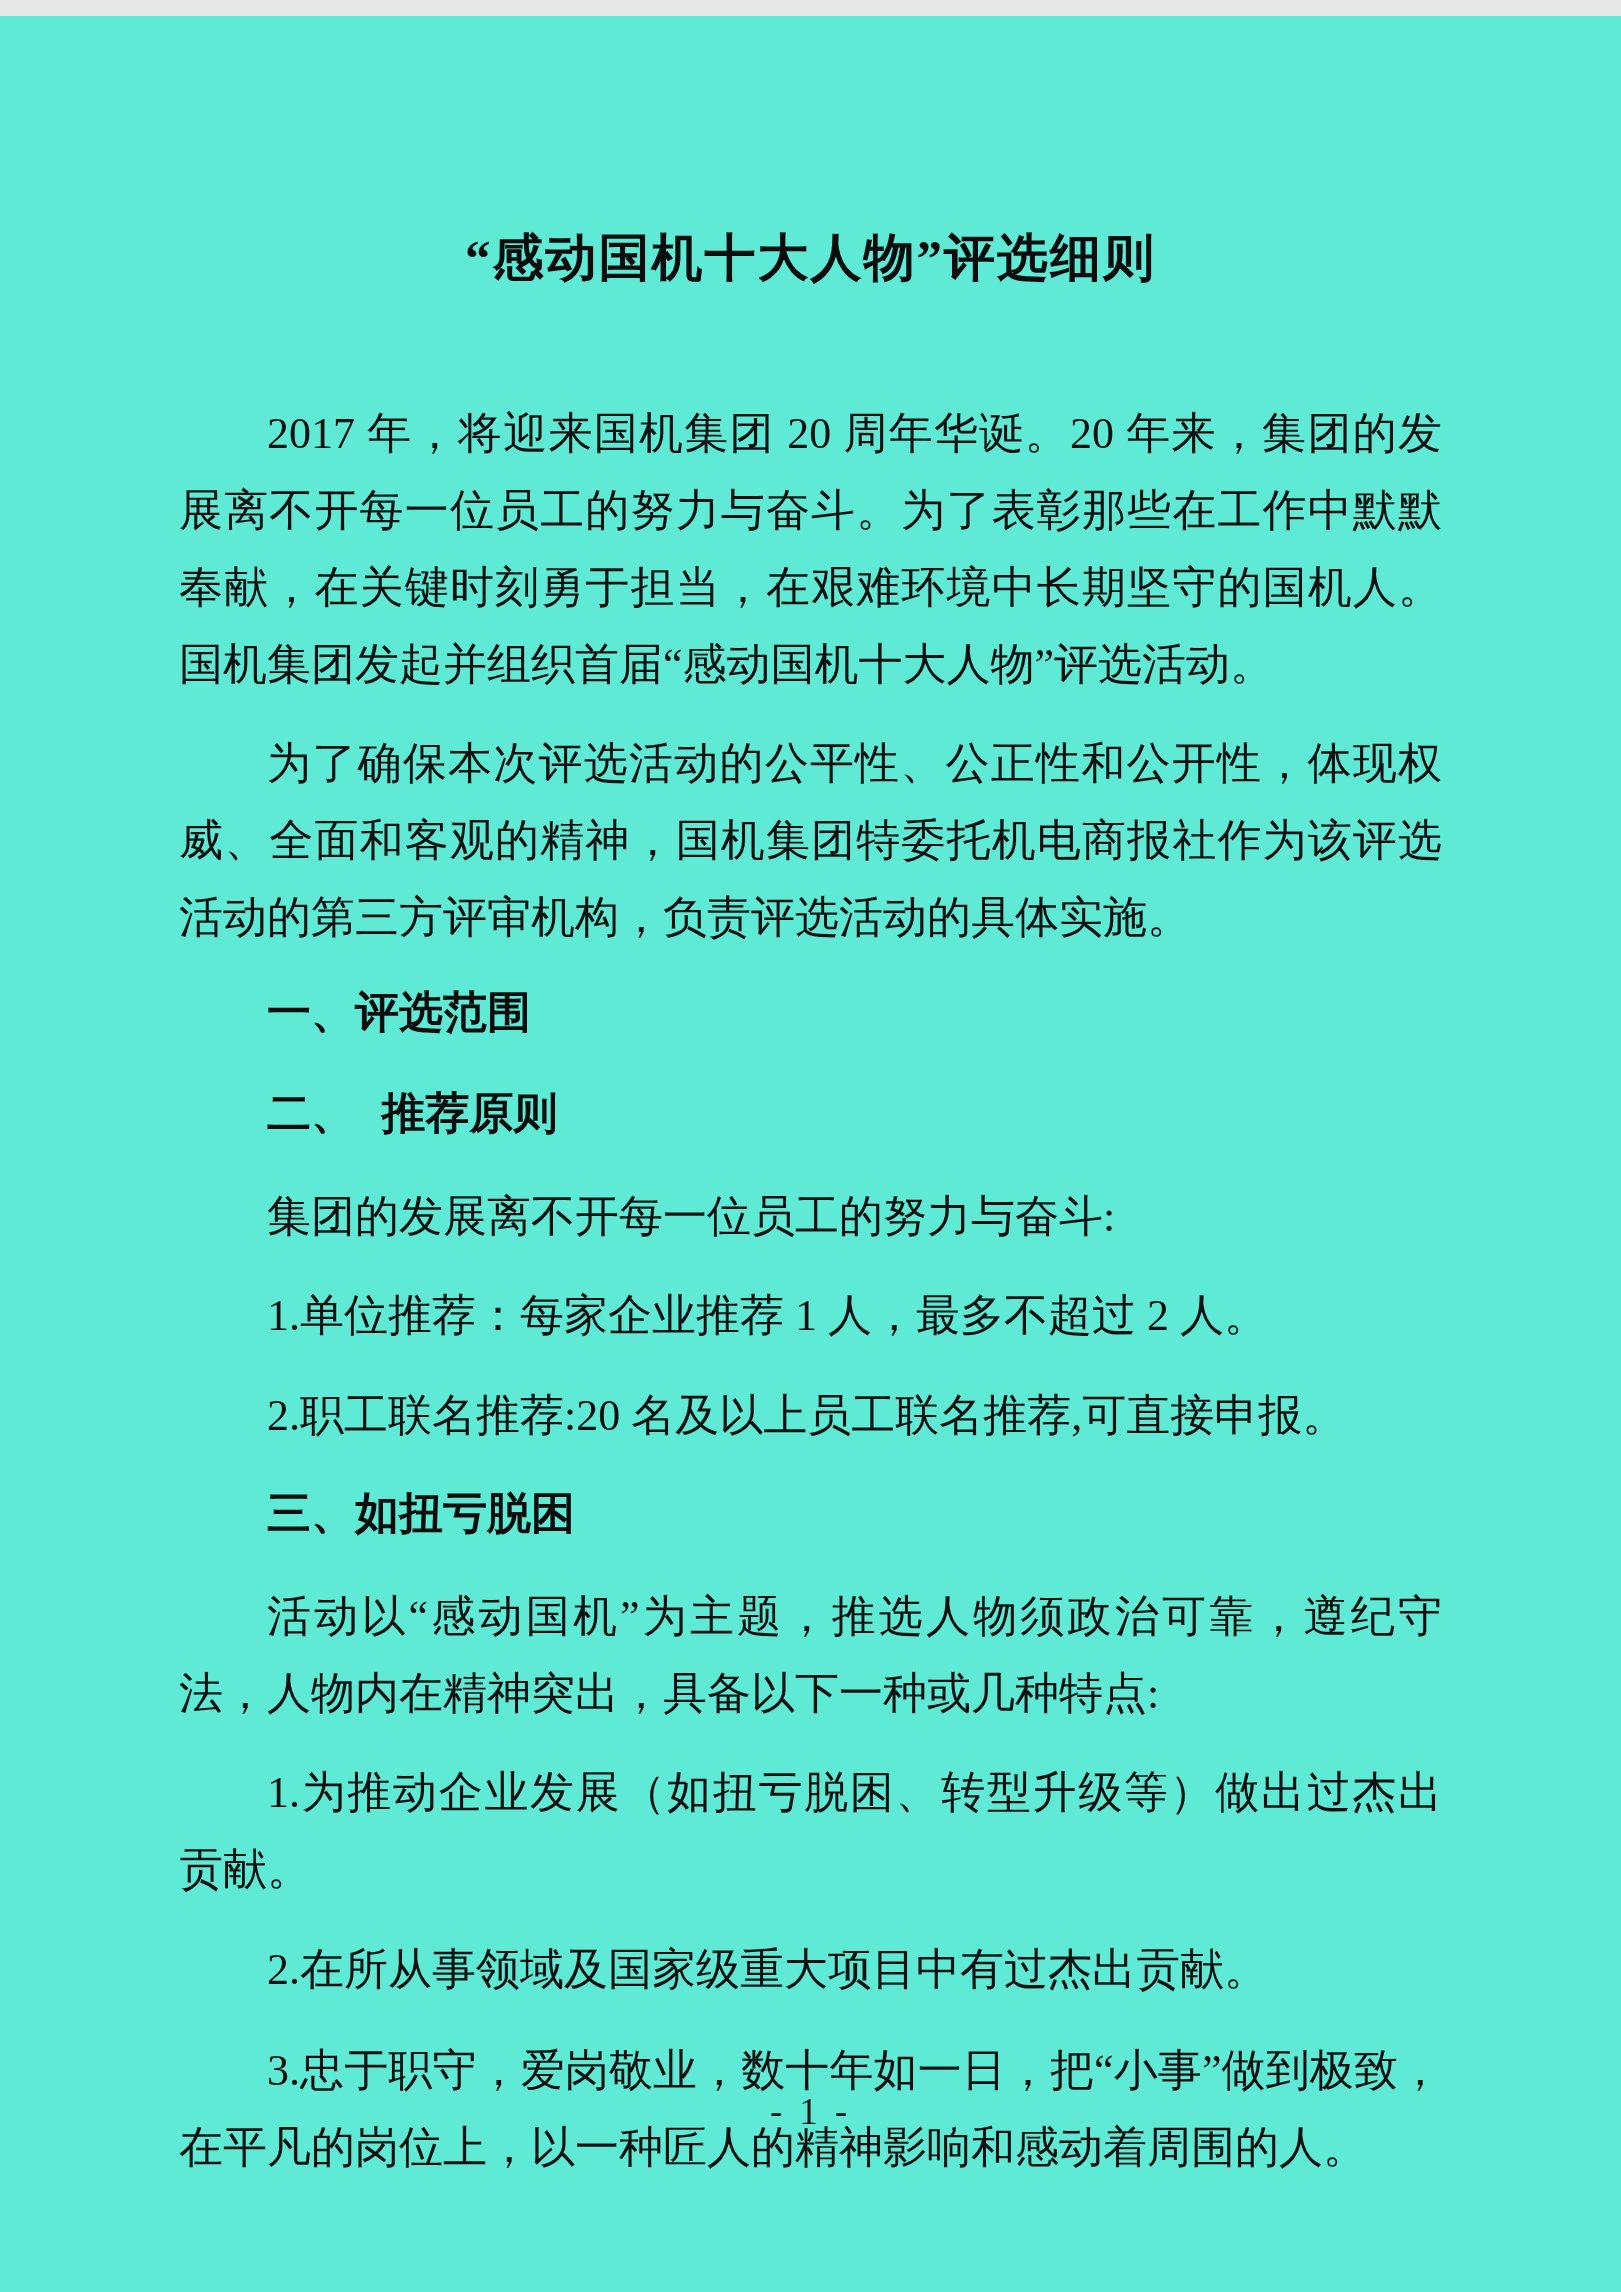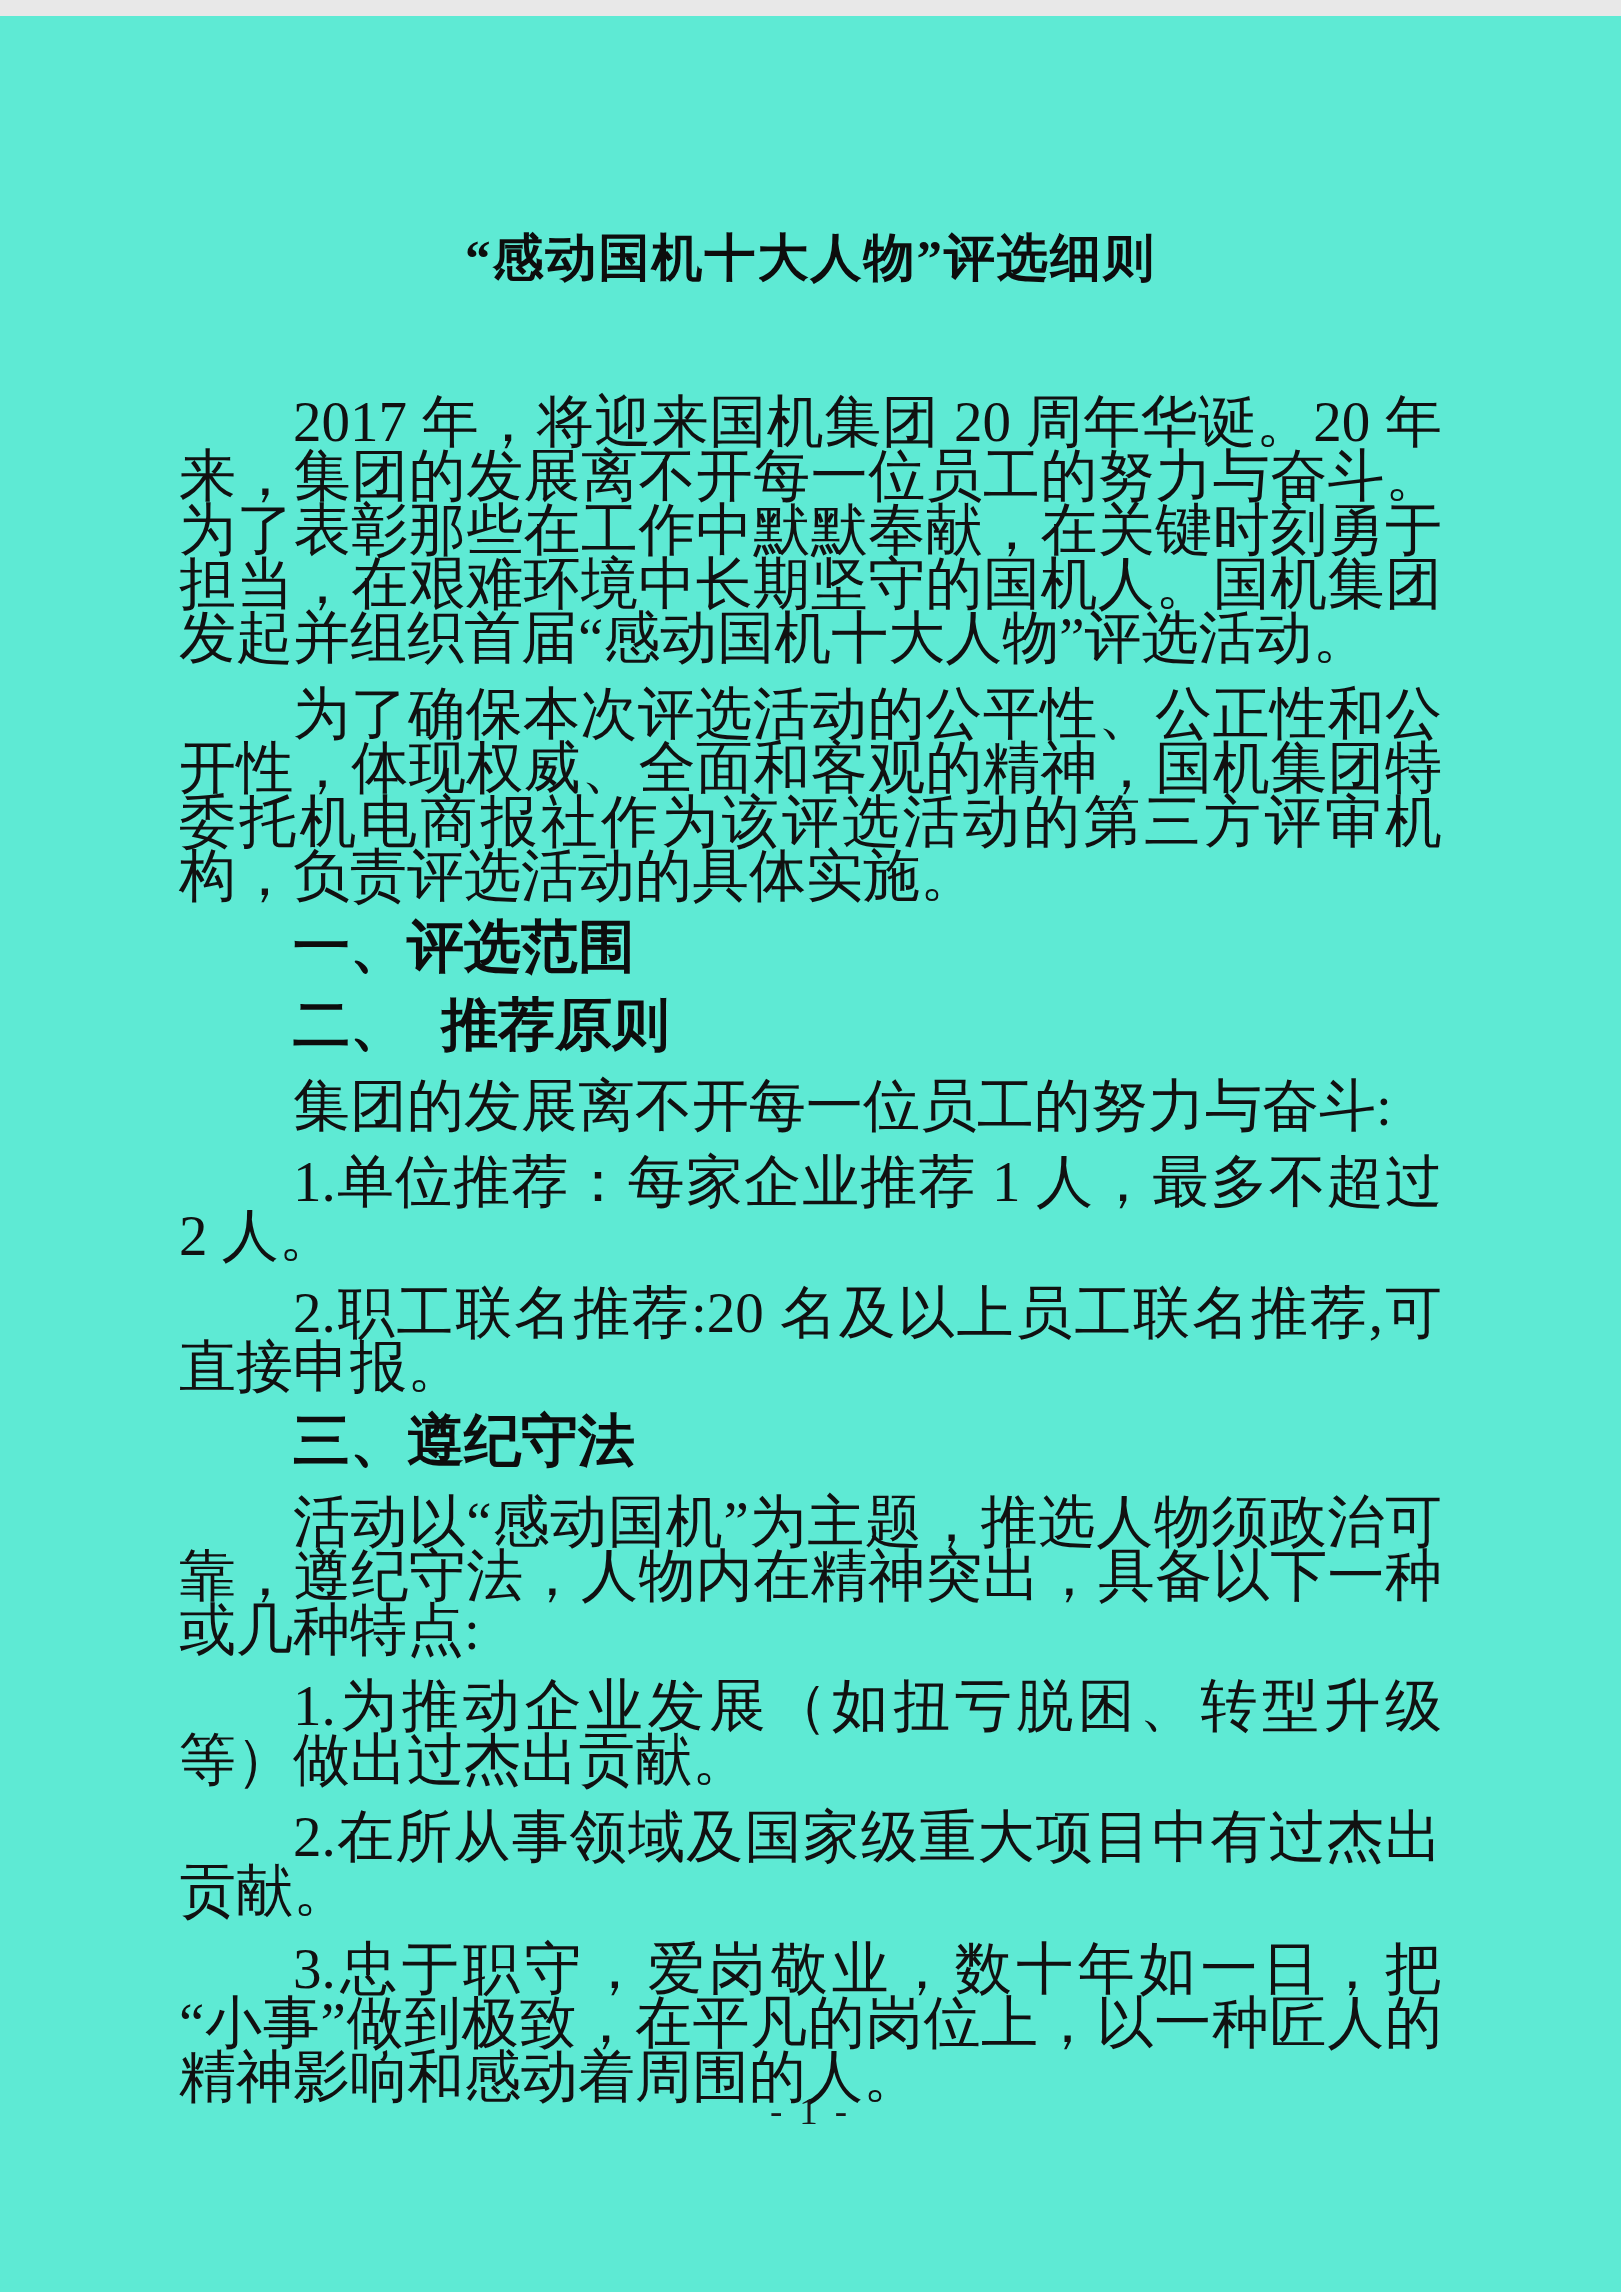--- a/index.html
+++ b/index.html
@@ -21,22 +21,22 @@
     margin-top: 208px;
     text-align: center;
     font-size: 51px;
     font-weight: bold;
     line-height: 69px;
     letter-spacing: 2px;
     color: #0d0d0d;
   }
   .content {
     margin: 102px 179px 0 179px; 
-    font-size: 57px;
-    line-height: 54px;
+    font-size: 44px;
+    line-height: 77px;
     text-align: justify;
     text-justify: inter-ideograph;
   }
   .para {
     margin: 0 0 21.6px 0;
     text-indent: 2em;
   }
   .heading {
     margin: 9.8px 0 23.5px 0;
     text-indent: 2em;
@@ -76,21 +76,21 @@
 
 
     <p class="heading">二、 推荐原则</p>
 
     <p class="para">集团的发展离不开每一位员工的努力与奋斗:</p>
 
     <p class="list-para">1.单位推荐：每家企业推荐 1 人，最多不超过 2 人。</p>
 
     <p class="list-para">2.职工联名推荐:20 名及以上员工联名推荐,可直接申报。</p>
 
-    <p class="heading">三、遵纪守法</p>
+    <p class="heading">三、如扭亏脱困</p>
 
     <p class="para">活动以“感动国机”为主题，推选人物须政治可靠，遵纪守法，人物内在精神突出，具备以下一种或几种特点:</p>
 
     <p class="list-para">1.为推动企业发展（如扭亏脱困、转型升级等）做出过杰出贡献。</p>
 
     <p class="list-para">2.在所从事领域及国家级重大项目中有过杰出贡献。</p>
 
     <p class="list-para">3.忠于职守，爱岗敬业，数十年如一日，把“小事”做到极致，在平凡的岗位上，以一种匠人的精神影响和感动着周围的人。</p>
 
   </div>

